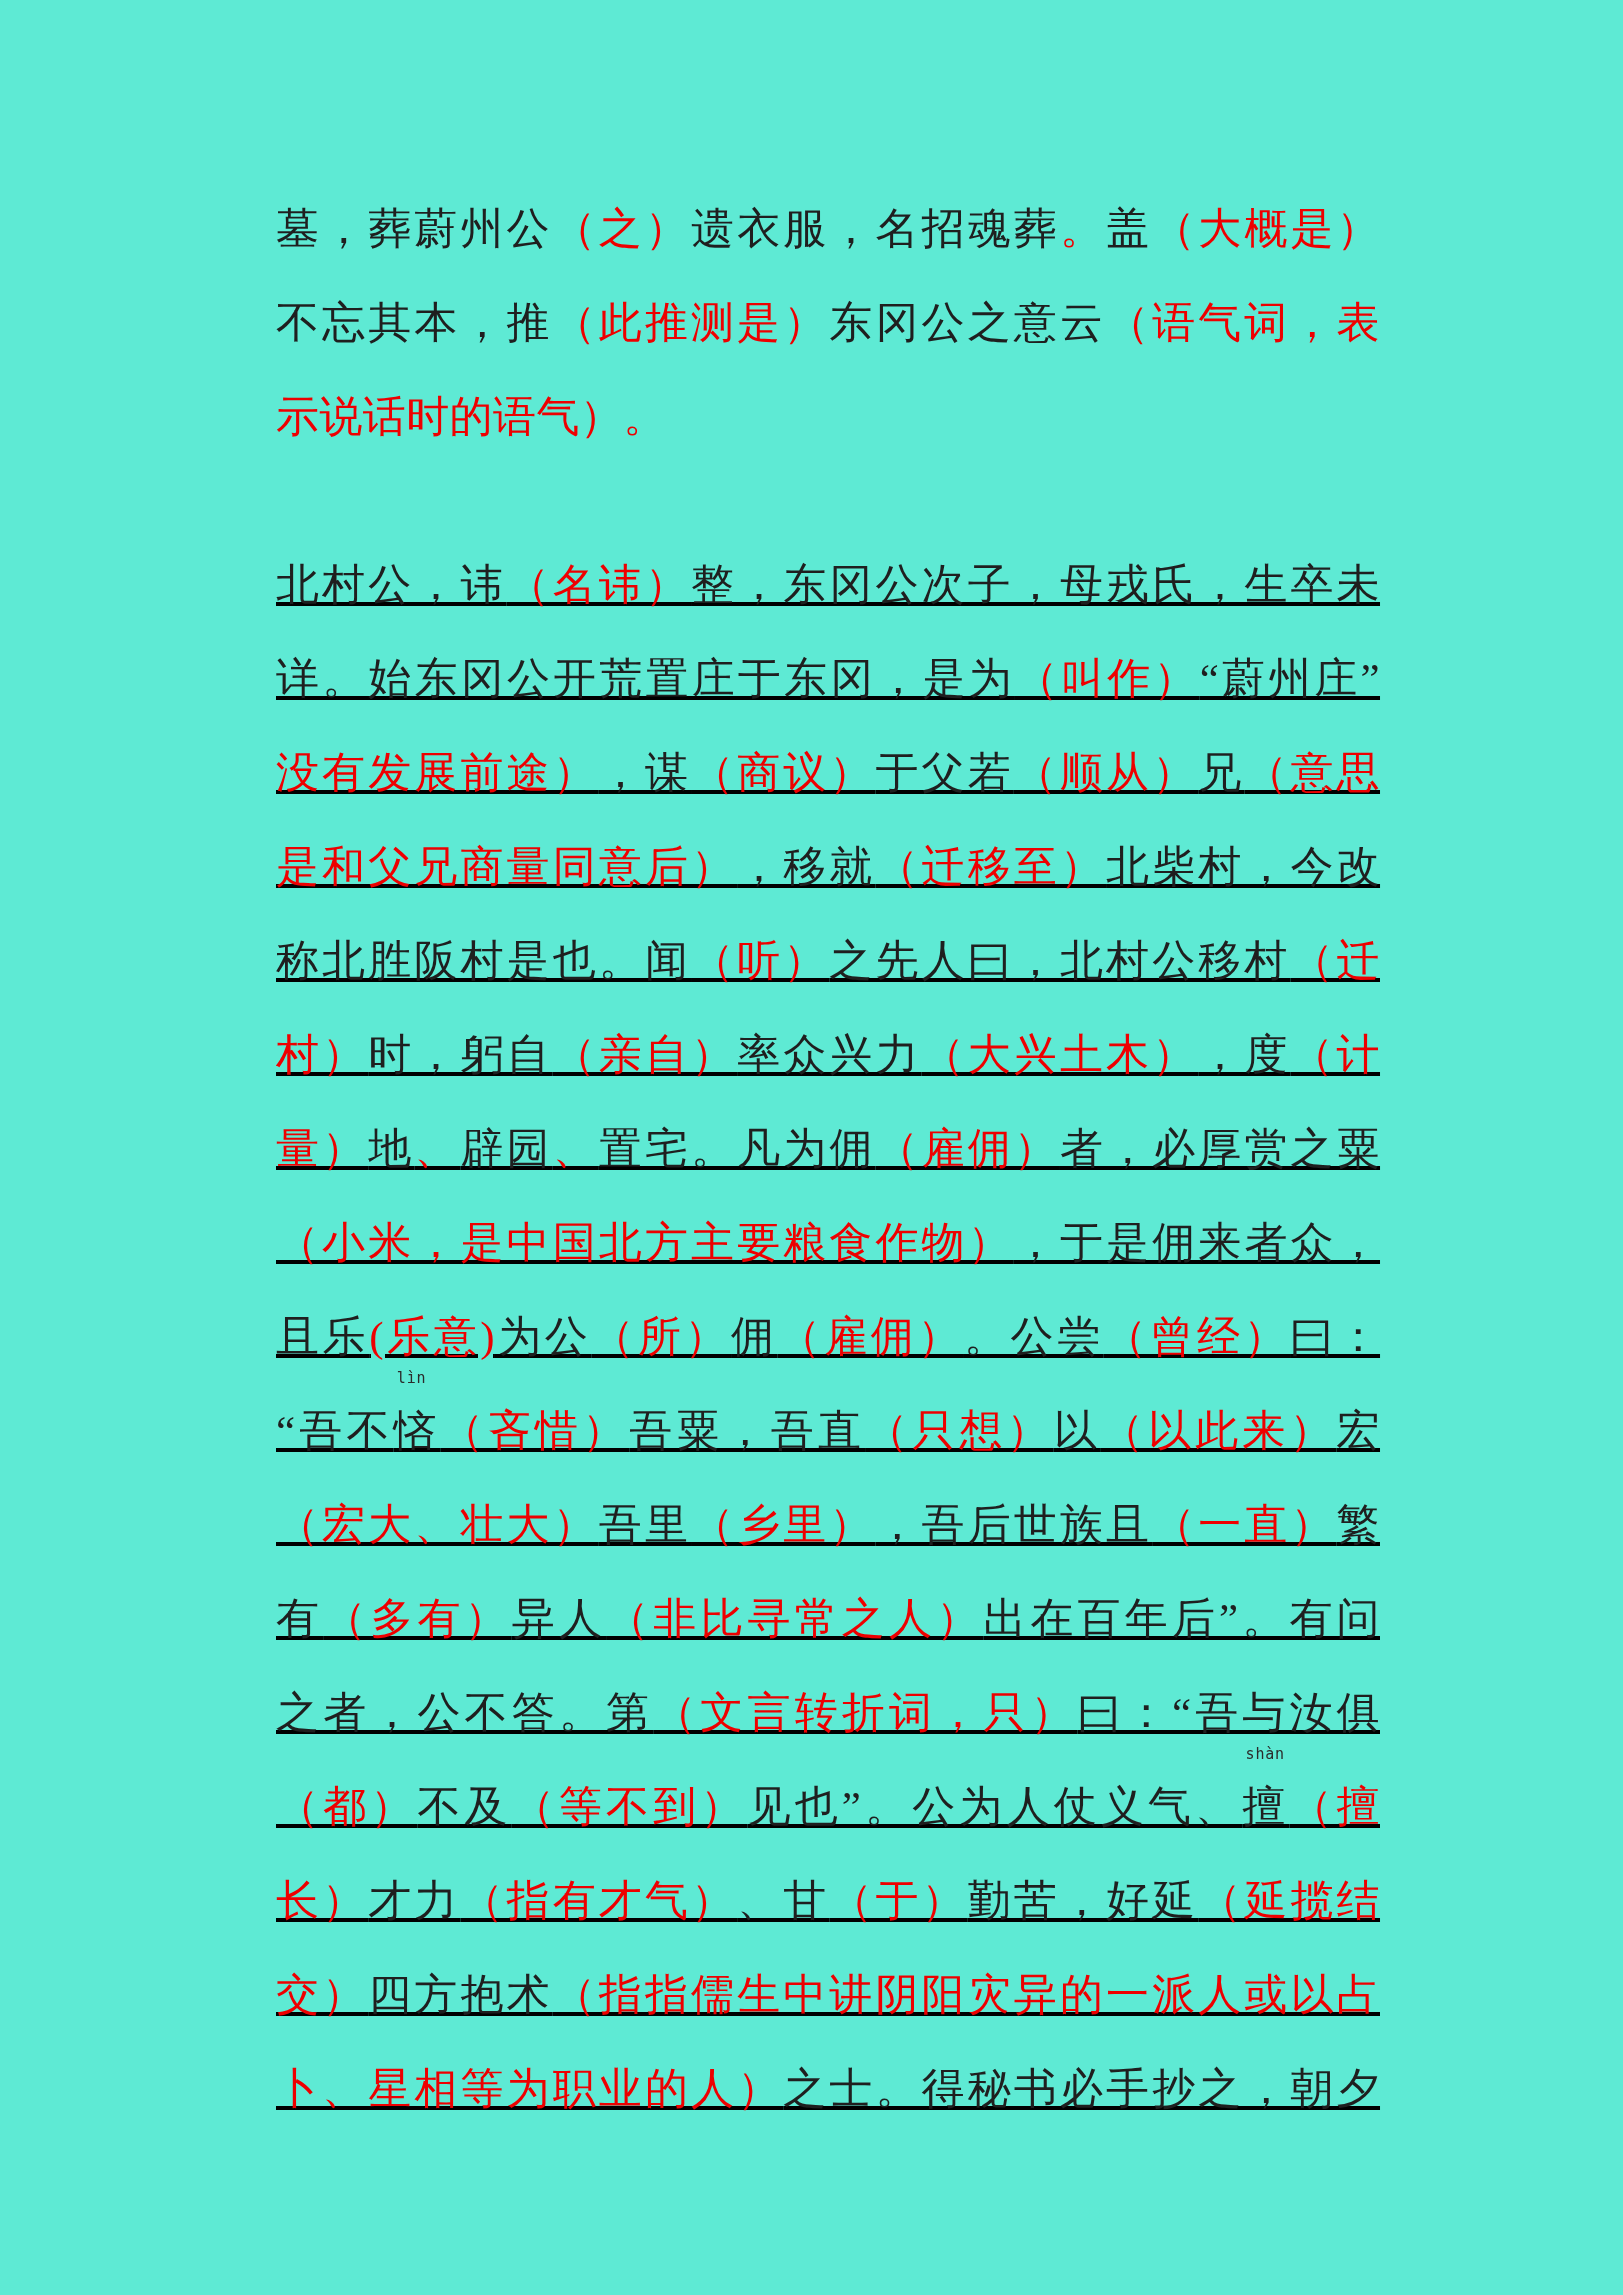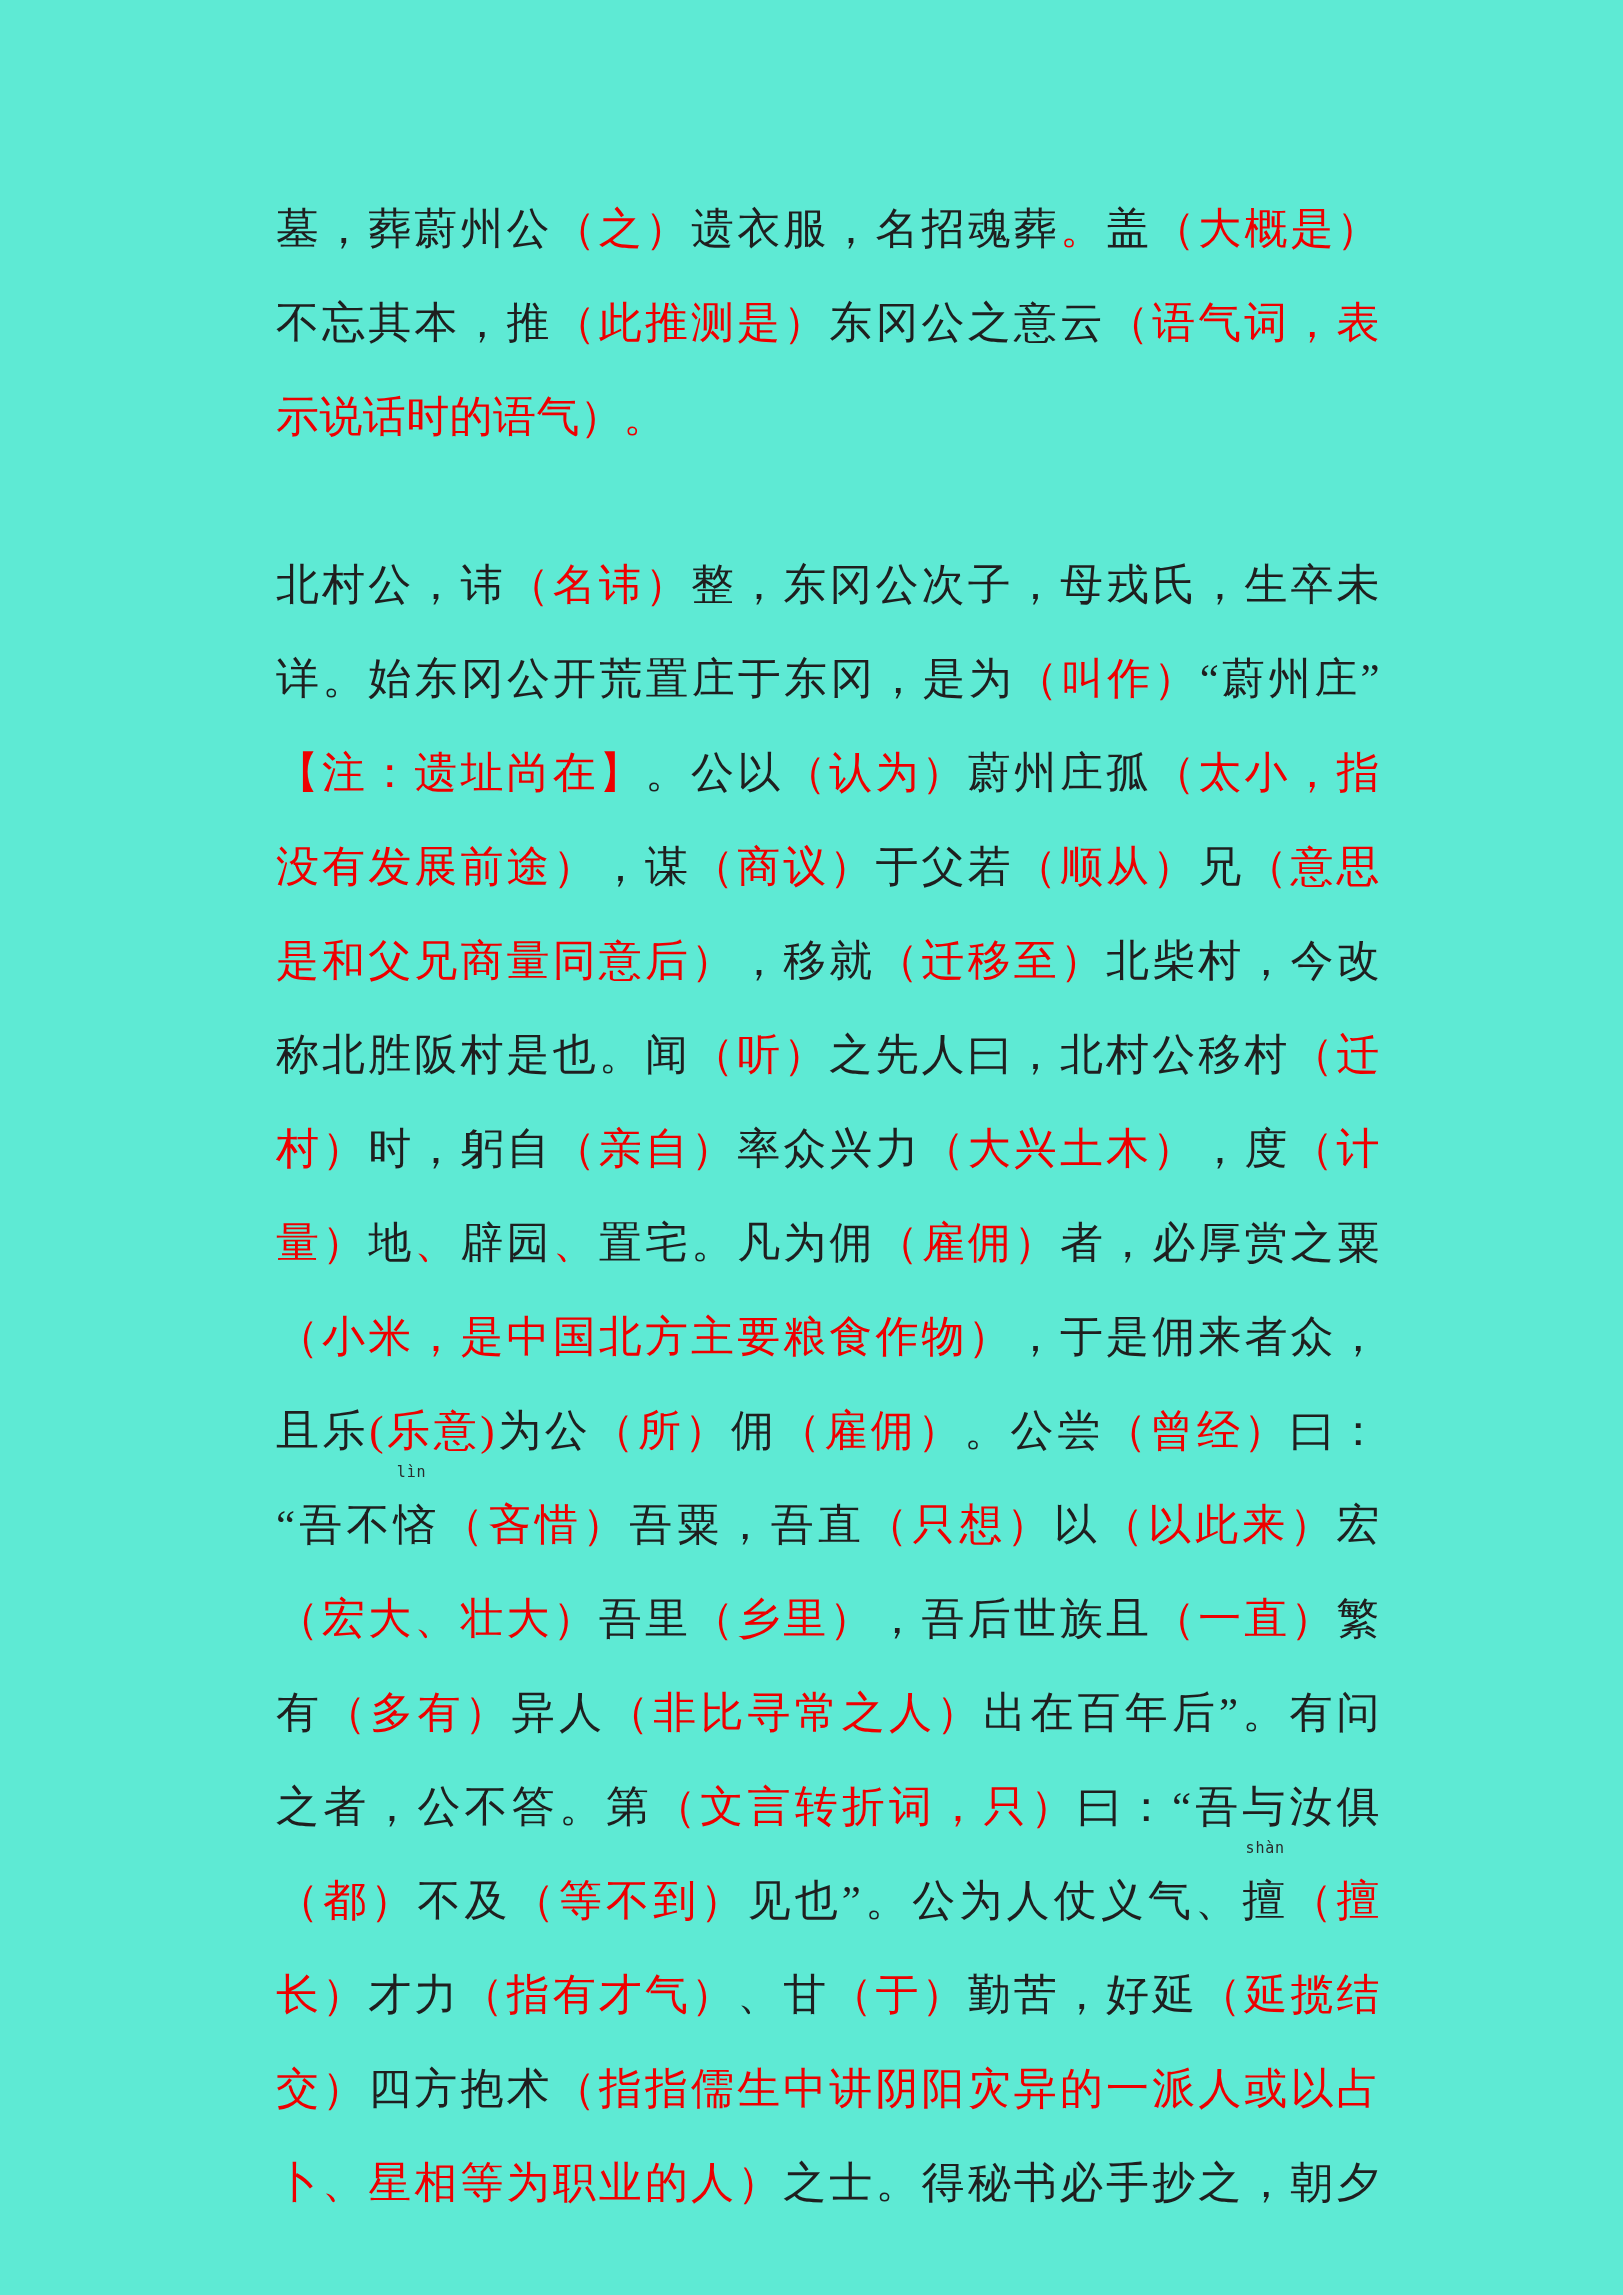--- a/index.html
+++ b/index.html
@@ -9,21 +9,21 @@
     background:#5eead4;
     overflow:hidden;
     font-family:"Liberation Serif","DejaVu Serif",serif;
   }
   .content{
     position:absolute;
     left:276px;top:182px;
     width:1104px;
   }
   .para{margin:0;}
-  .para + .para{margin-top:74px;}
+  .para + .para{margin-top:74px;text-decoration:underline;}
   .line{
     font-size:43px;
     line-height:94px;
     letter-spacing:0.4px;
     text-align:justify;
     text-align-last:justify;
     text-justify:inter-ideograph;
   }
   .line.short{
     text-align:right;
@@ -49,21 +49,20 @@
 <div class="page">
   <div class="content">
       <div class="para">
         <div class="line"><span class="run black">墓，葬蔚州公</span><span class="run red">（之）</span><span class="run black">遗衣服，名招魂葬</span><span class="run red">。</span><span class="run black">盖</span><span class="run red">（大概是）</span></div>
         <div class="line"><span class="run black">不忘其本，推</span><span class="run red">（此推测是）</span><span class="run black">东冈公之意云</span><span class="run red">（语气词，表</span></div>
         <div class="line short"><span class="run red">示说话时的语气）。</span></div>
       </div>
       <div class="para">
         <div class="line"><span class="run black">北村公，讳</span><span class="run red">（名讳）</span><span class="run black">整，东冈公次子，母戎氏，生卒未</span></div>
         <div class="line"><span class="run black">详。始东冈公开荒置庄于东冈，是为</span><span class="run red">（叫作）</span><span class="run black">“蔚州庄”</span></div>
-        <div class="line"><span class="run red">【注：遗址尚在】</span><span class="run black">。公以</span><span class="run red">（认为）</span><span class="run black">蔚州庄孤</span><span class="run red">（太小，指</span></div>
         <div class="line"><span class="run red">没有发展前途）</span><span class="run black">，谋</span><span class="run red">（商议）</span><span class="run black">于父若</span><span class="run red">（顺从）</span><span class="run black">兄</span><span class="run red">（意思</span></div>
         <div class="line"><span class="run red">是和父兄商量同意后）</span><span class="run black">，移就</span><span class="run red">（迁移至）</span><span class="run black">北柴村，今改</span></div>
         <div class="line"><span class="run black">称北胜阪村是也。闻</span><span class="run red">（听）</span><span class="run black">之先人曰，北村公移村</span><span class="run red">（迁</span></div>
         <div class="line"><span class="run red">村）</span><span class="run black">时，躬自</span><span class="run red">（亲自）</span><span class="run black">率众兴力</span><span class="run red">（大兴土木）</span><span class="run black">，度</span><span class="run red">（计</span></div>
         <div class="line"><span class="run red">量）</span><span class="run black">地</span><span class="run red">、</span><span class="run black">辟园</span><span class="run red">、</span><span class="run black">置宅。凡为佣</span><span class="run red">（雇佣）</span><span class="run black">者，必厚赏之粟</span></div>
         <div class="line"><span class="run red">（小米，是中国北方主要粮食作物）</span><span class="run black">，于是佣来者众，</span></div>
         <div class="line"><span class="run black">且乐</span><span class="run red">(乐意)</span><span class="run black">为公</span><span class="run red">（所）</span><span class="run black">佣</span><span class="run red">（雇佣）</span><span class="run black">。公尝</span><span class="run red">（曾经）</span><span class="run black">曰：</span></div>
         <div class="line"><span class="run black">“吾不</span><span class="run black">悋<span class="pinyin">lìn</span></span><span class="run red">（吝惜）</span><span class="run black">吾粟，吾直</span><span class="run red">（只想）</span><span class="run black">以</span><span class="run red">（以此来）</span><span class="run black">宏</span></div>
         <div class="line"><span class="run red">（宏大、壮大）</span><span class="run black">吾里</span><span class="run red">（乡里）</span><span class="run black">，吾后世族且</span><span class="run red">（一直）</span><span class="run black">繁</span></div>
         <div class="line"><span class="run black">有</span><span class="run red">（多有）</span><span class="run black">异人</span><span class="run red">（非比寻常之人）</span><span class="run black">出在百年后”。有问</span></div>

